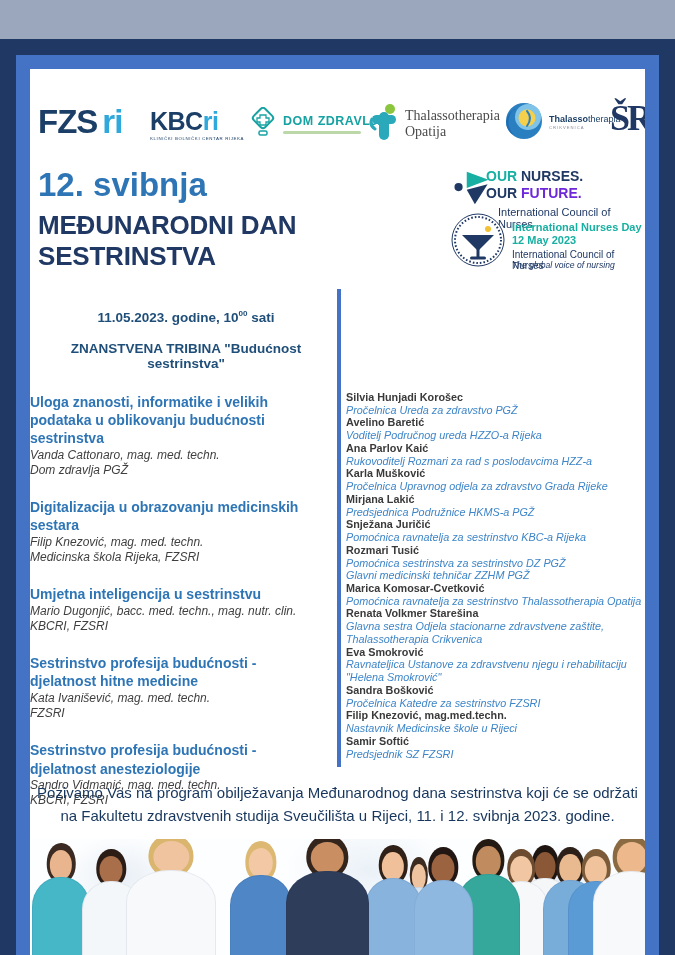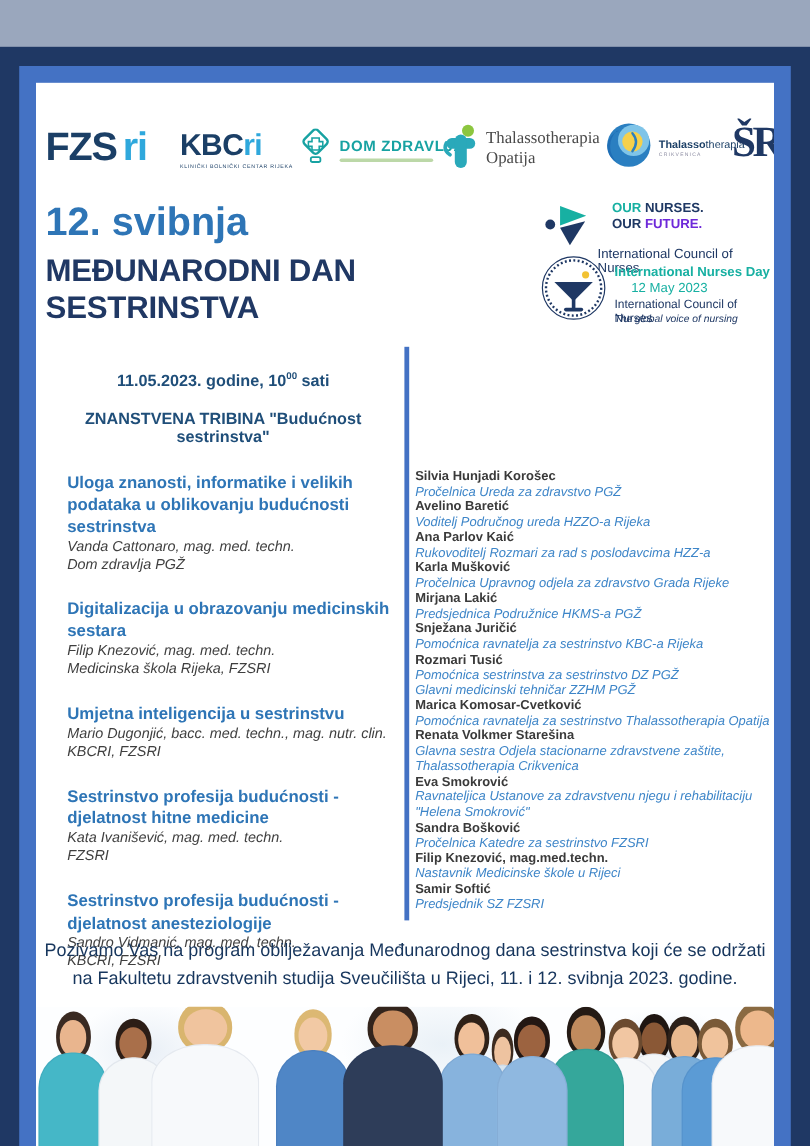--- a/index.html
+++ b/index.html
@@ -30,40 +30,40 @@
   .msr{left:580px;top:2px;font-family:"Liberation Serif", serif;font-weight:800;font-size:36px;
        color:#1f3864;letter-spacing:-3px;}
 
   
   .titleblock{position:absolute;left:8px;top:98px;width:412px;}
   .date-title{color:#2e75b6;font-weight:700;font-size:33px;line-height:1.1;}
   .main-title{color:#203864;font-weight:700;font-size:26px;margin:7px 0 0 0;letter-spacing:-0.2px;}
 
   
   .icn-mark{position:absolute;left:424px;top:99px;}
-  .icn-our{position:absolute;left:480px;top:99px;font-weight:800;font-size:11px;line-height:1.22;}
+  .icn-our{position:absolute;left:456px;top:99px;font-weight:800;font-size:14px;line-height:1.22;}
   .icn-our .a1{color:#17b0a2;} .icn-our .b1{color:#1f3864;}
   .icn-our .a2{color:#1f3864;} .icn-our .b2{color:#6d28d9;}
   .icn-org{position:absolute;left:468px;top:137px;font-size:11px;color:#1f3864;}
   .icn-seal{position:absolute;left:420px;top:143px;}
   .icn-day{position:absolute;left:482px;top:152px;font-size:11px;font-weight:700;color:#17b0a2;}
-  .icn-date{position:absolute;left:496px;top:165px;font-size:11px;font-weight:400;color:#17b0a2;}
+  .icn-date{position:absolute;left:482px;top:165px;font-size:11px;font-weight:700;color:#17b0a2;}
   .icn-org2{position:absolute;left:482px;top:180px;font-size:10px;color:#1f3864;}
   .icn-tag{position:absolute;left:482px;top:191px;font-size:8.6px;color:#1f3864;font-style:italic;}
 
   
   .divider{position:absolute;left:307px;top:220px;width:3.5px;height:478px;background:#4472c4;}
   .col-left-header{position:absolute;left:10px;top:240px;width:292px;text-align:center;color:#1f4e79;font-weight:700;font-size:13.5px;}
   .col-left-header .t2{margin-top:16px;}
   .col-right-header{position:absolute;left:314px;top:222px;width:300px;text-align:center;color:#1f4e79;font-weight:700;font-size:13px;}
   .col-right-header .t2{margin-top:8px;line-height:1.3;}
   .moderator{margin-top:10px;color:#2e75b6;font-style:italic;font-weight:700;font-size:13.5px;}
   sup{font-size:60%;}
 
-  .talks{position:absolute;left:26px;top:324px;width:294px;}
+  .talks{position:absolute;left:0;top:324px;width:294px;}
   .talk{margin-bottom:20px;}
   .talk-title{color:#2e75b6;font-weight:700;font-size:14px;line-height:1.3;}
   .talk-speaker,.talk-affil{color:#3f3f3f;font-style:italic;font-size:12px;line-height:1.28;}
 
   .panelists{position:absolute;left:316px;top:322px;width:298px;}
   .panelist-name{color:#3a3a3a;font-weight:700;font-size:10.8px;line-height:1.18;}
   .panelist-role{color:#3d85c8;font-style:italic;font-size:10.8px;line-height:1.18;}
 
   
   .invite{position:absolute;left:5px;top:712px;width:605px;text-align:center;color:#17365d;

